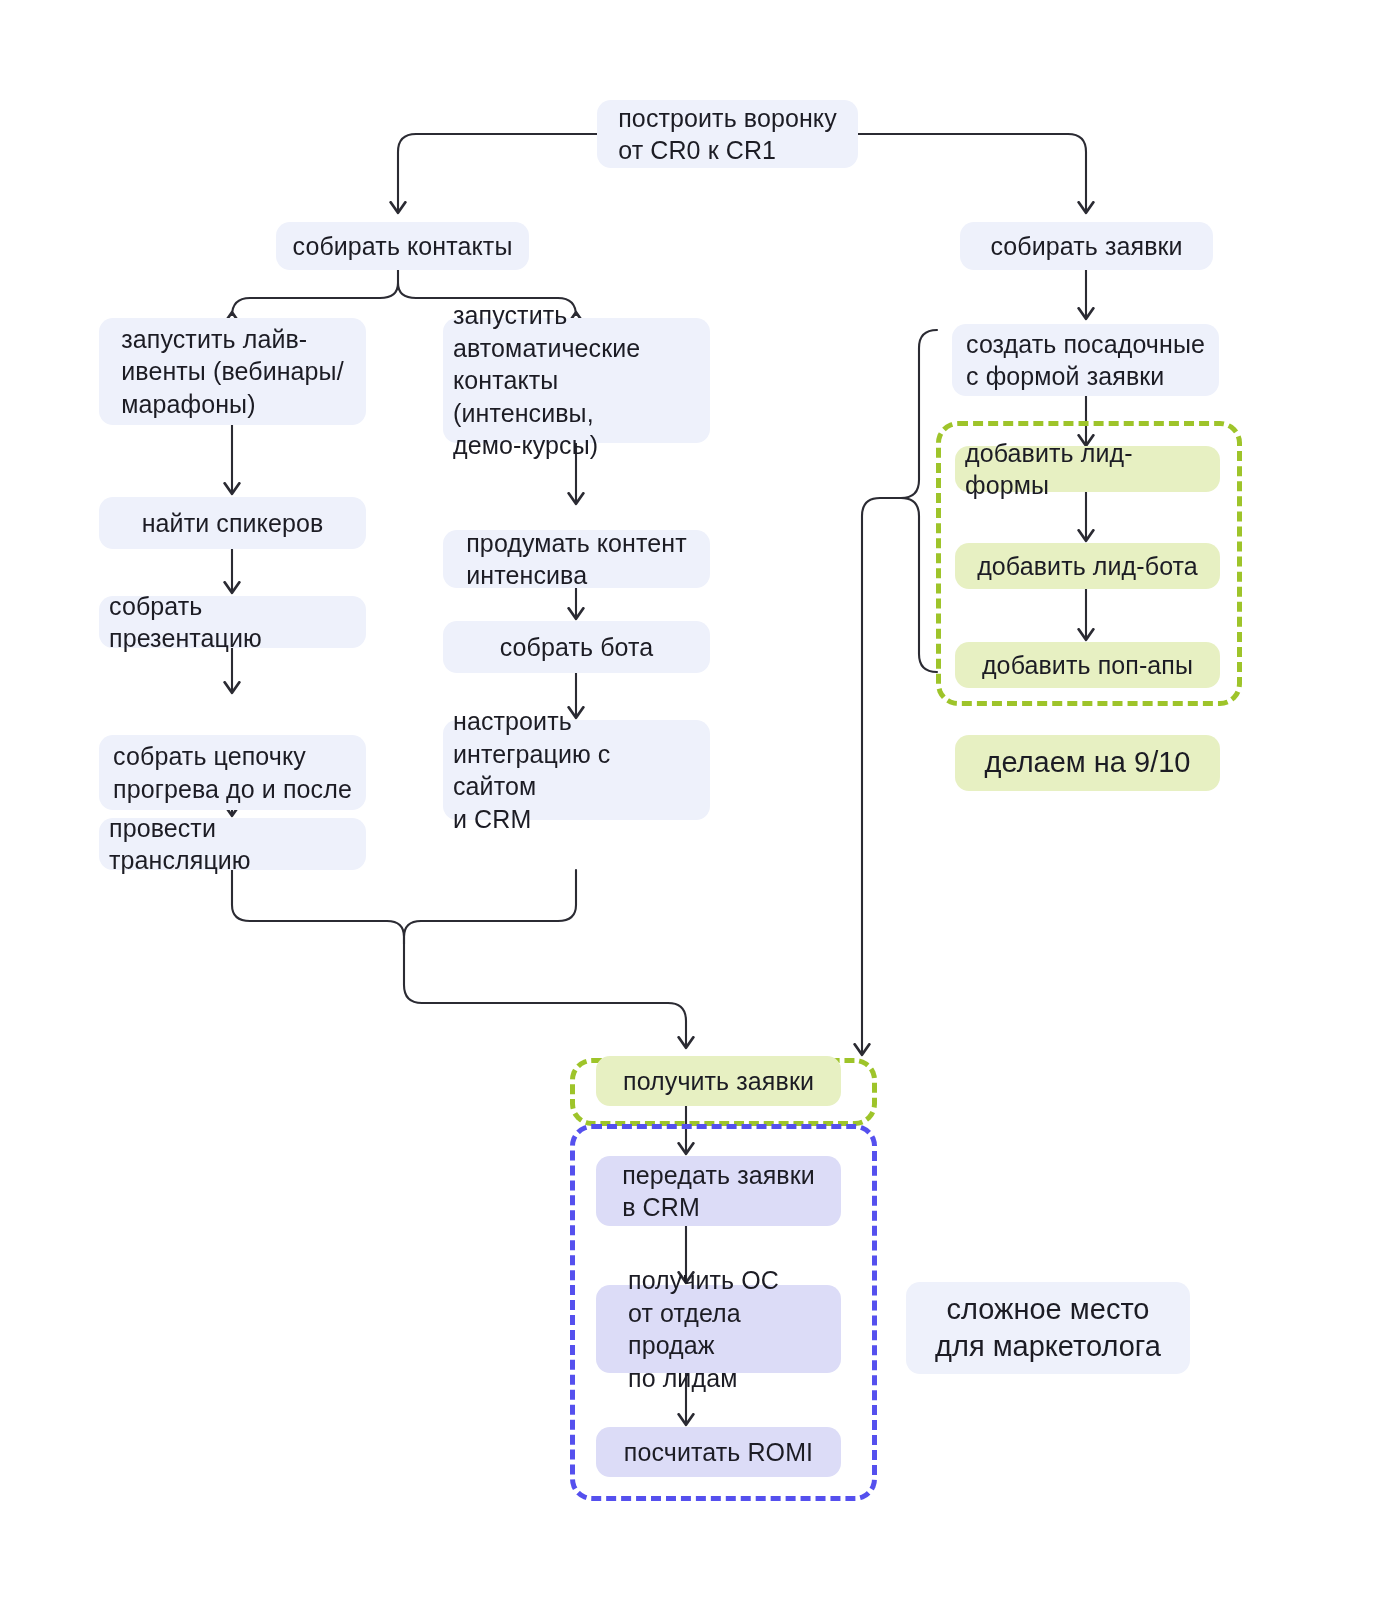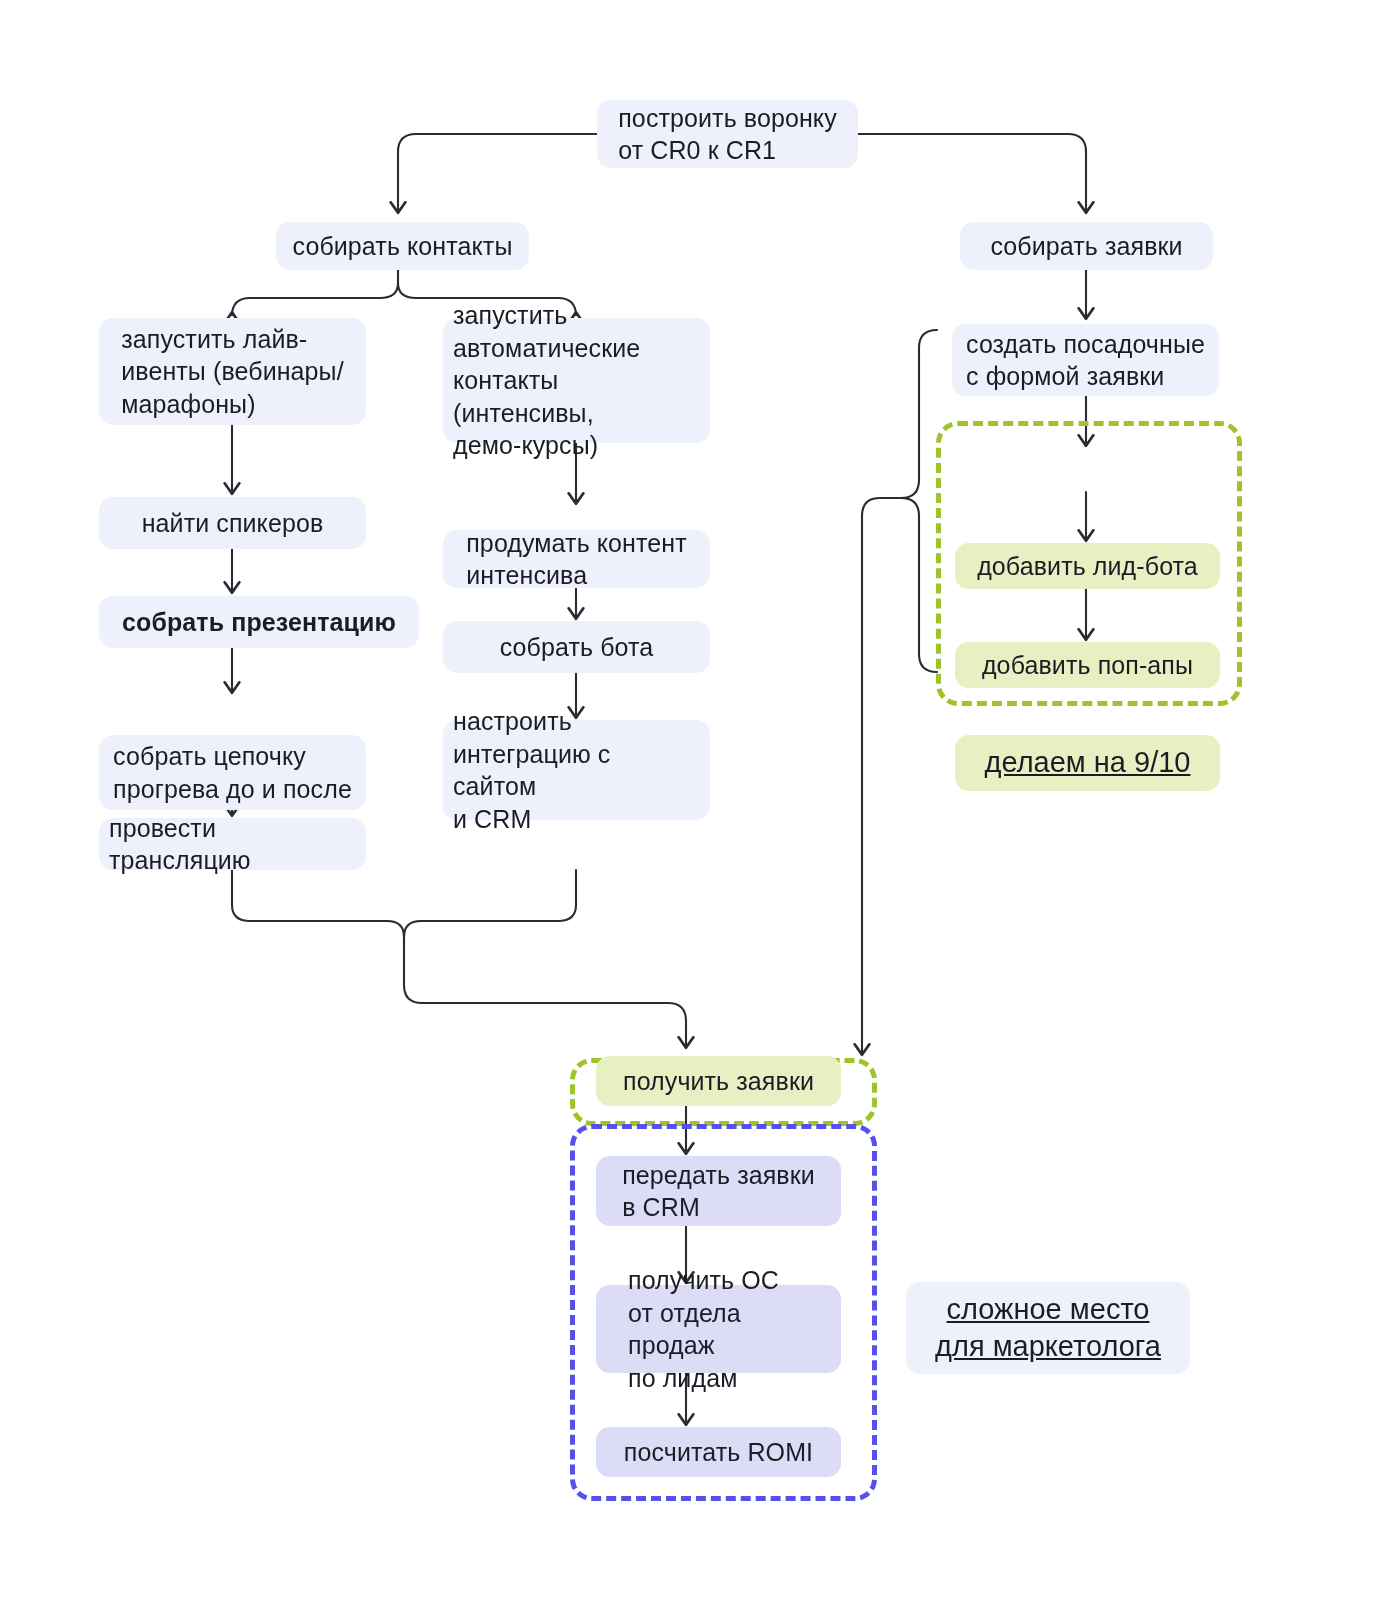--- a/index.html
+++ b/index.html
@@ -46,21 +46,20 @@
     display: flex;
     align-items: center;
     justify-content: center;
     text-align: center;
     border-radius: 14px;
     font-size: 29px;
     line-height: 1.28;
     color: #1c1c24;
     padding: 6px 28px;
     z-index: 3;
-    text-decoration: underline;
   }
   .note.lime   { background: #e7f0c2; }
   .note.lilac  { background: #eef1fb; }
   .group {
     position: absolute;
     box-sizing: border-box;
     border-radius: 22px;
     z-index: 2;
     background: transparent;
   }
@@ -136,21 +135,21 @@
   <div class="node lilac" style="left:99px; top:318px; width:267px; height:107px;">
     <span style="white-space:pre-line;">запустить лайв-
 ивенты (вебинары/
 марафоны)</span>
   </div>
 
   <div class="node lilac" style="left:99px; top:497px; width:267px; height:52px;">
     <span style="white-space:pre-line;">найти спикеров</span>
   </div>
 
-  <div class="node lilac" style="left:99px; top:596px; width:320px; height:52px;font-weight:bold;">
+  <div class="node lilac" style="left:99px; top:596px; width:267px; height:52px;">
     <span style="white-space:pre-line;">собрать презентацию</span>
   </div>
 
   <div class="node lilac" style="left:99px; top:695px; width:267px; height:75px;margin-top:40px;">
     <span style="white-space:pre-line;">собрать цепочку
 прогрева до и после</span>
   </div>
 
   <div class="node lilac" style="left:99px; top:818px; width:267px; height:52px;">
     <span style="white-space:pre-line;">провести трансляцию</span>
@@ -178,20 +177,23 @@
 и CRM</span>
   </div>
 
   <div class="node lilac" style="left:952px; top:324px; width:267px; height:72px;">
     <span style="white-space:pre-line;">создать посадочные
 с формой заявки</span>
   </div>
 
   <div class="group green" style="left:936px; top:421px; width:306px; height:285px;"></div>
 
+  <div class="node lime" style="left:955px; top:446px; width:265px; height:46px;">
+    <span style="white-space:pre-line;">добавить лид-формы</span>
+  </div>
 
   <div class="node lime" style="left:955px; top:543px; width:265px; height:46px;">
     <span style="white-space:pre-line;">добавить лид-бота</span>
   </div>
 
   <div class="node lime" style="left:955px; top:642px; width:265px; height:46px;">
     <span style="white-space:pre-line;">добавить поп-апы</span>
   </div>
 
   <div class="note lime" style="left:955px; top:735px; width:265px; height:56px;">

